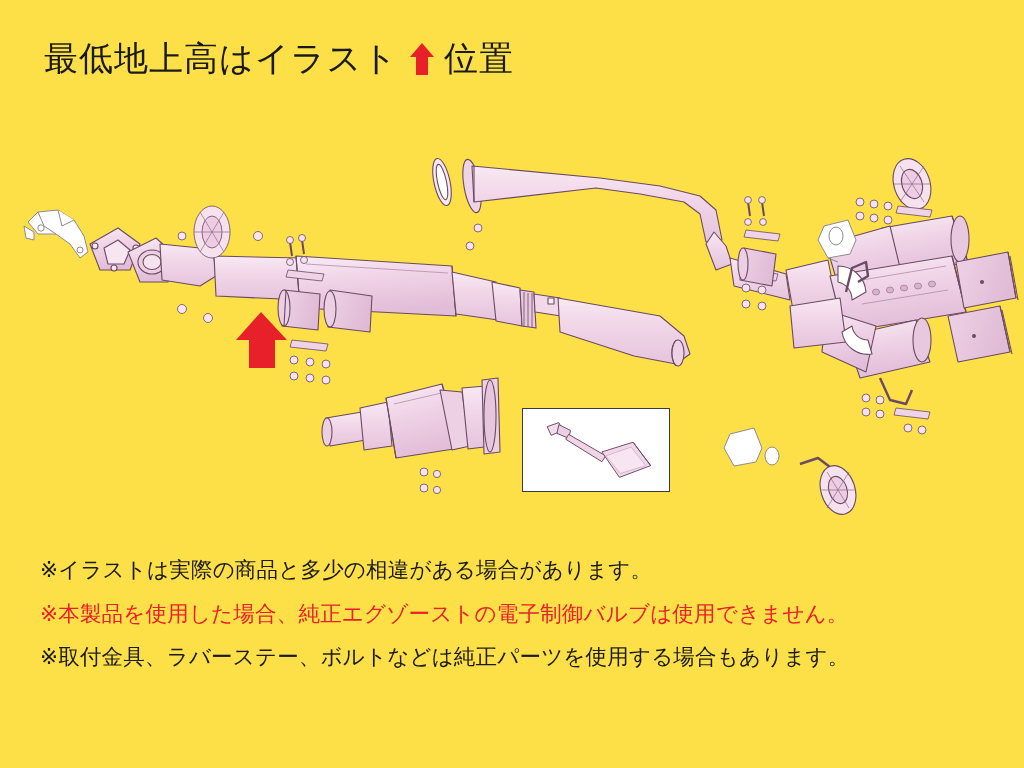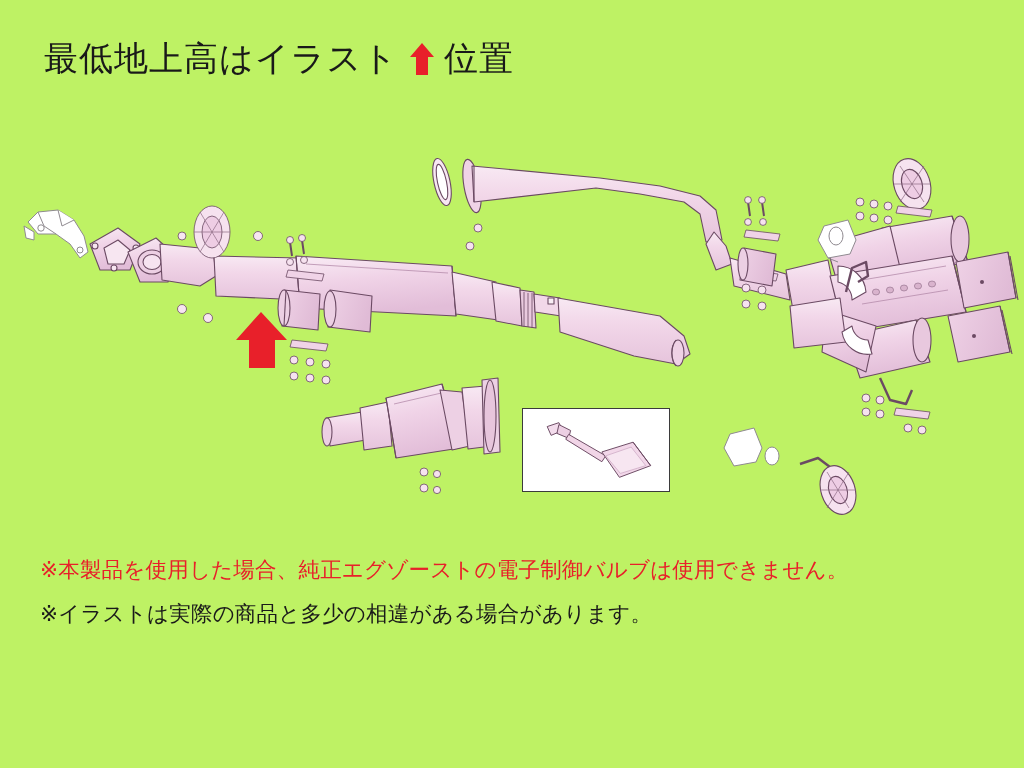--- a/index.html
+++ b/index.html
@@ -4,21 +4,21 @@
 <title>exhaust-diagram</title>
 <style>
   html,body{margin:0;padding:0;}
   body{
     width:1024px;height:768px;
     background:#ffffff;
     font-family:"Liberation Sans","DejaVu Sans",sans-serif;
     overflow:hidden;
     position:relative;
   }
-  .page{position:relative;width:1024px;height:768px;background:#bef264;}
+  .page{position:relative;width:1024px;height:768px;background:#fde047;}
 
   
   .title-row{
     position:absolute;left:44px;top:30px;
     display:flex;align-items:center;
     height:56px;
   }
   .title-text{
     font-size:34px;
     letter-spacing:1px;
@@ -369,17 +369,18 @@
         <path d="M46,26 L84,48 L80,54 L43,31 Z" fill="#f1d5e7"></path>
 
         <path d="M80,44 L112,34 L130,58 L98,70 Z" fill="#f2d7e9"></path>
         <path d="M112,34 L130,58" stroke="#6b4a63"></path>
         <path d="M84,48 L110,39 L125,58 L99,66 Z" fill="#f7e6f1" stroke="#c9a4bf" stroke-width="0.7"></path>
       </g>
     </svg>
   </div>
 
   <div class="notes">
+    <div class="note">※イラストは実際の商品と多少の相違がある場合があります。</div>
     <div class="note warn">※本製品を使用した場合、純正エグゾーストの電子制御バルブは使用できません。</div>
-    <div class="note">※イラストは実際の商品と多少の相違がある場合があります。</div>
+    <div class="note">※取付金具、ラバーステー、ボルトなどは純正パーツを使用する場合もあります。</div>
   </div>
 
 </div>
 
 </body></html>

